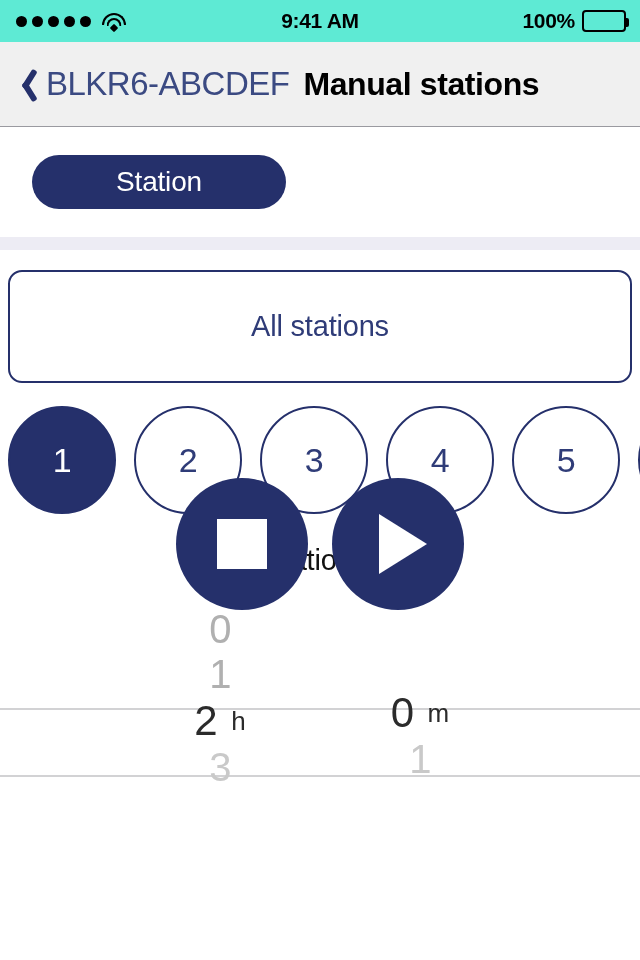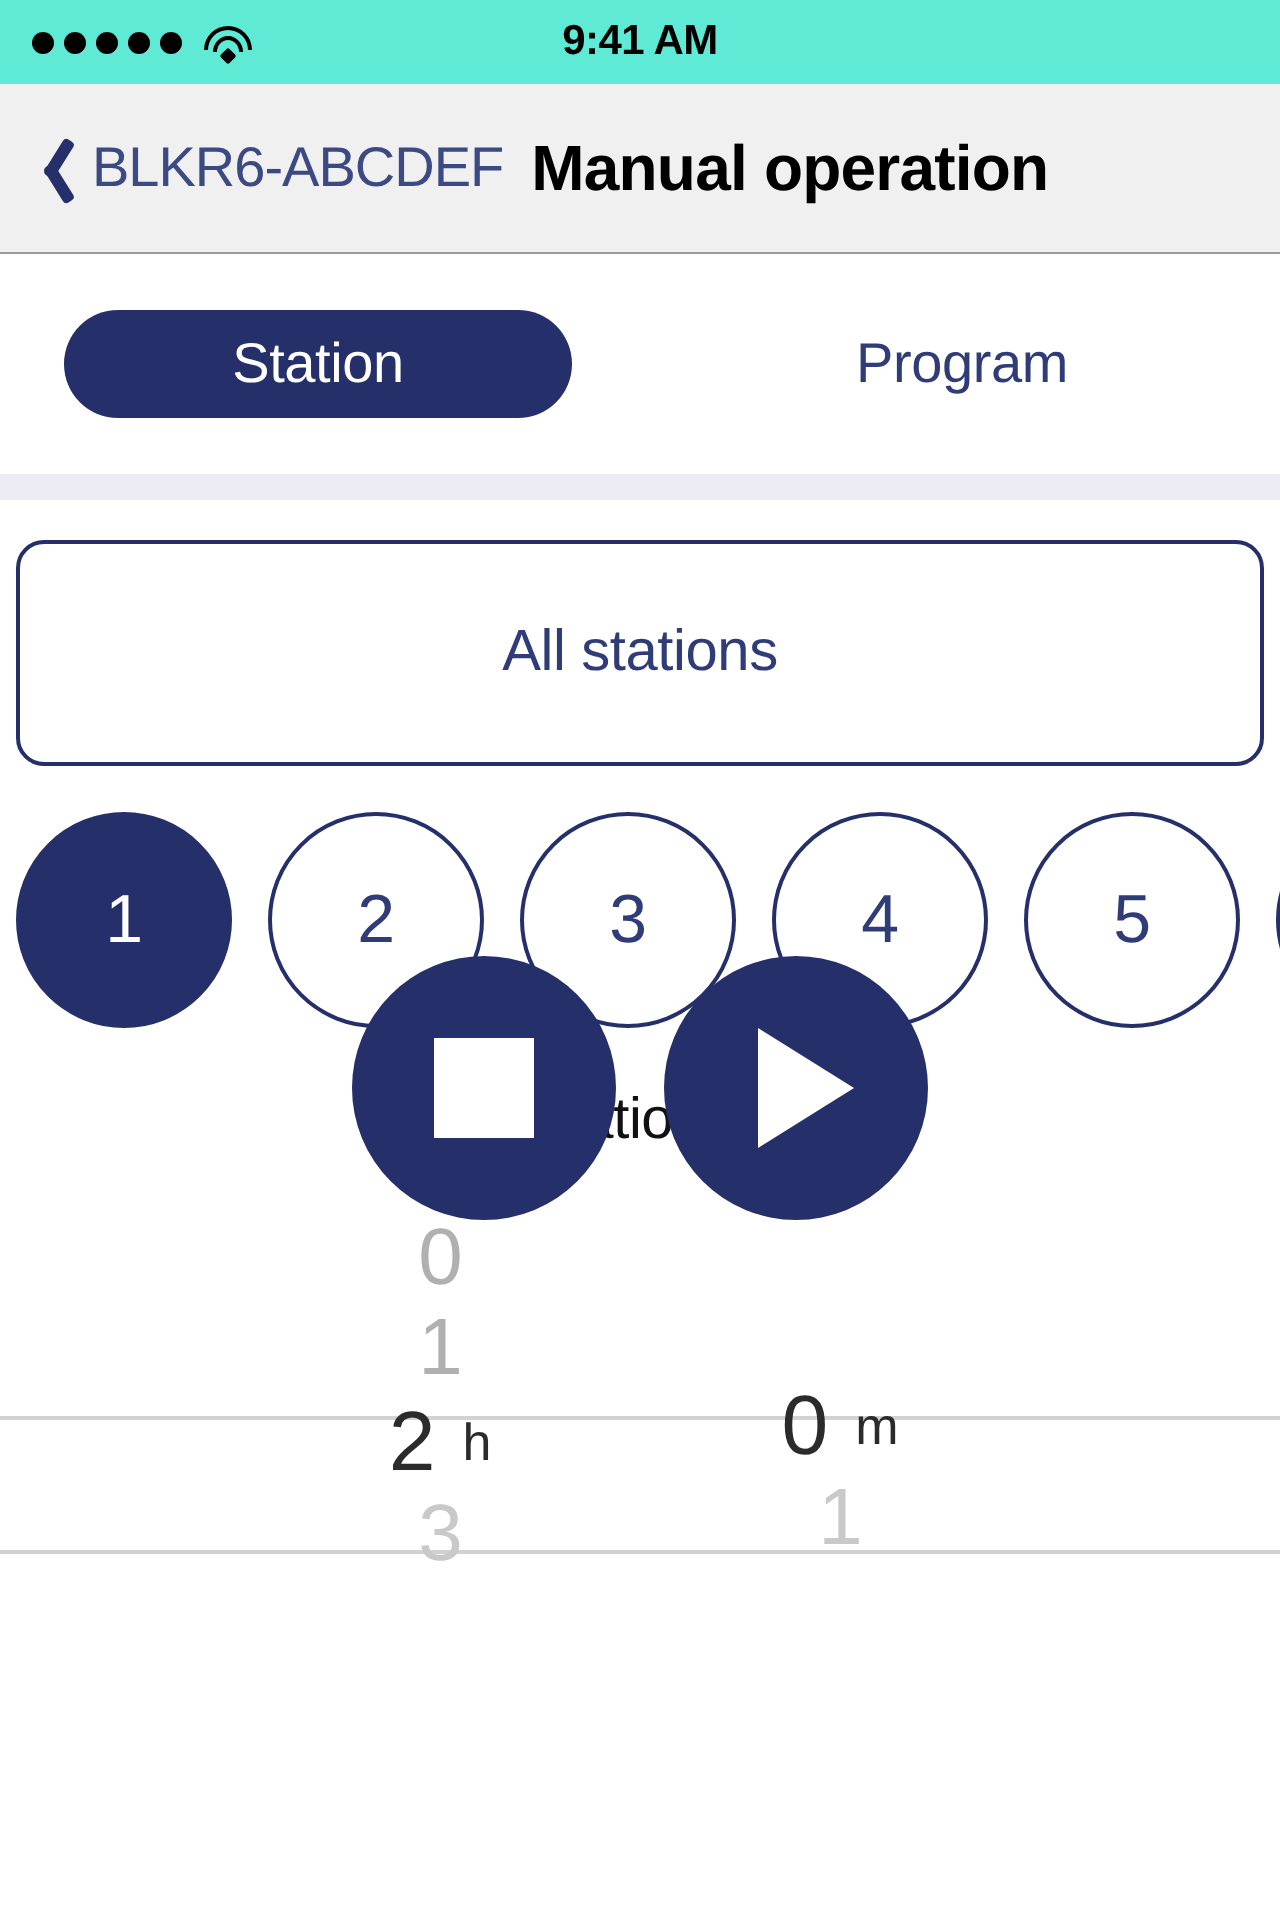--- a/index.html
+++ b/index.html
@@ -54,21 +54,21 @@
   }
   .chev{
     width:22px;height:36px; position:relative; flex:0 0 auto; margin-right:10px;
   }
   .chev:before,.chev:after{
     content:""; position:absolute; left:7px; width:5.5px; height:21px;
     background:#25306b; border-radius:2px;
   }
   .chev:before{ top:1px;  transform-origin:bottom center; transform:rotate(32deg); }
   .chev:after { top:17px; transform-origin:top center;    transform:rotate(-32deg); }
-  .nav-back-label{ font-size:28px; color:#3b4a82; letter-spacing:-.5px; }
+  .nav-back-label{ font-size:33px; color:#3b4a82; letter-spacing:-.5px; }
   .nav-title{ font-size:32px; font-weight:bold; color:#000; margin-left:14px; letter-spacing:-.4px; }
 
   
   .tabstrip{
     height:110px; background:#ffffff;
     display:flex; align-items:center;
   }
   .tab{
     font-size:28px; letter-spacing:-.2px;
     display:flex; align-items:center; justify-content:center;
@@ -180,31 +180,34 @@
         <i></i>
         <i></i>
     </div>
     <span class="wifi">
       <span></span>
         <span></span>
         <span class="tip"></span>
     </span>
   </div>
   <div class="sb-time">9:41 AM</div>
+  <div class="sb-right">
+    <span class="sb-pct">100%</span>
+    <span class="batt"><span class="fill"></span></span>
+  </div>
 </div>
 
 <div class="navbar">
   <span class="chev"></span>
   <span class="nav-back-label">BLKR6-ABCDEF</span>
-  <span class="nav-title">Manual operation</span>
+  <span class="nav-title">Manual stations</span>
 </div>
 
 <div class="tabstrip">
   <div class="tab tab-active">Station</div>
-  <div class="tab tab-inactive">Program</div>
 </div>
 
 <div class="gapstrip"></div>
 
 <div class="card">
 
   <div class="allstations">All stations</div>
 
   <div class="stationrow">
     <div class="scircle sel">1</div>

